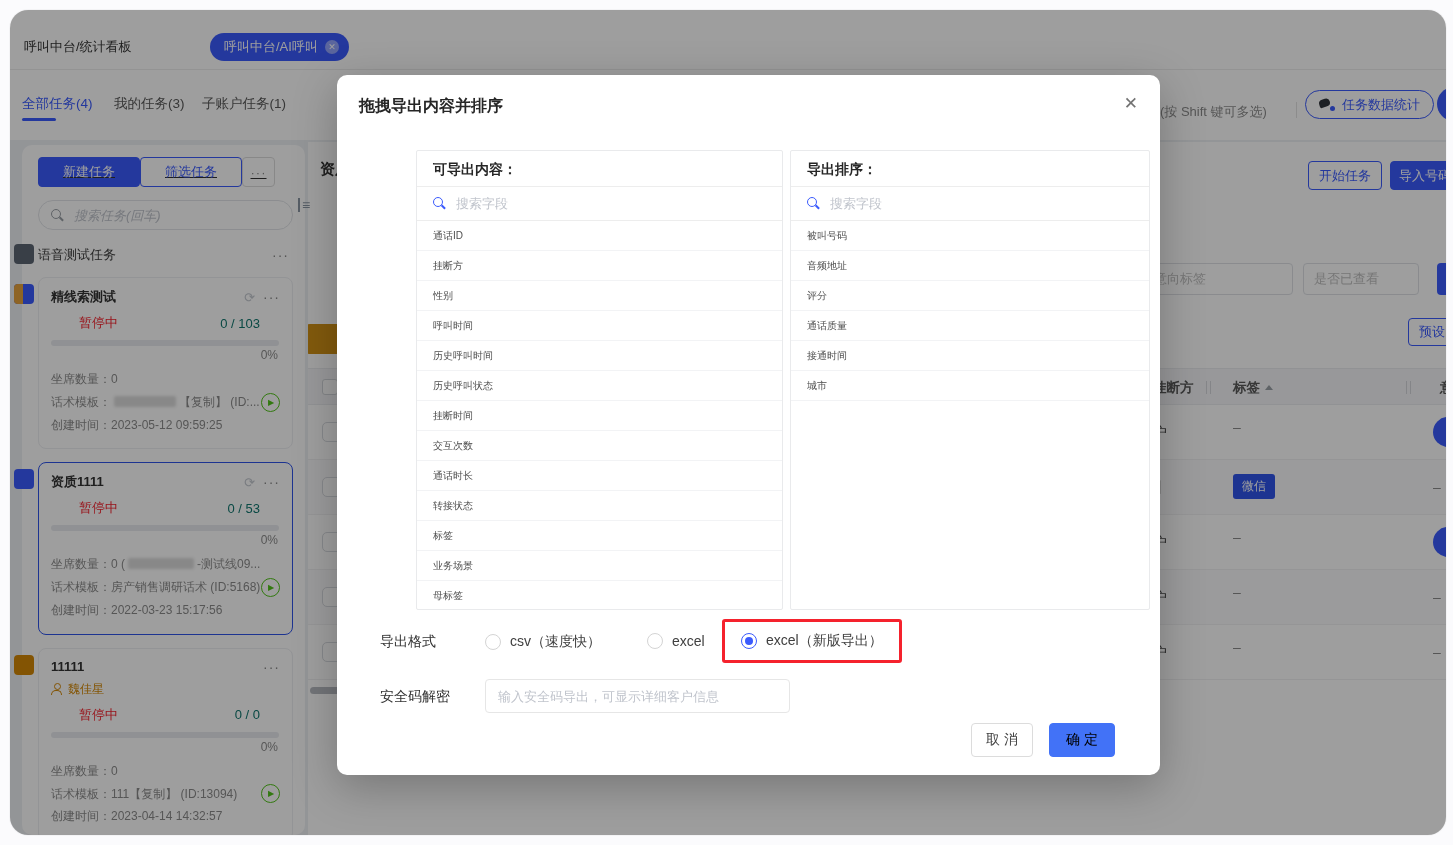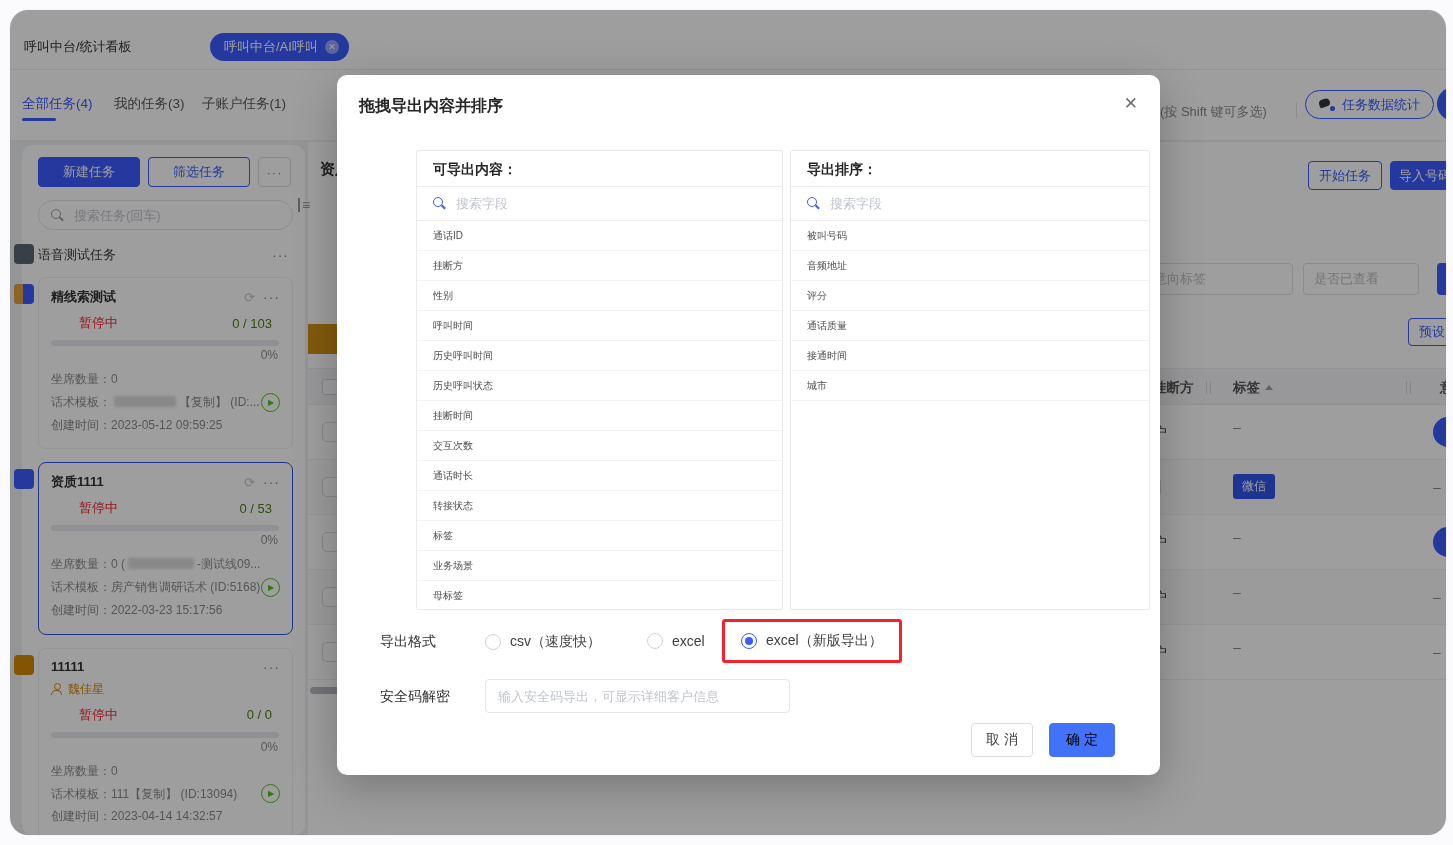--- a/index.html
+++ b/index.html
@@ -27,29 +27,29 @@
   .stats-ic::before{content:'';position:absolute;left:0;top:1px;width:11px;height:8px;background:#30343b;
                     border-radius:5px 5px 5px 2px;transform:rotate(-18deg);}
   .stats-ic::after{content:'';position:absolute;right:1px;bottom:0;width:5px;height:5px;background:var(--primary,#3b5bfd);border-radius:50%;}
   .hdr-fab{position:absolute;left:1427px;top:77px;width:34px;height:34px;border-radius:50%;background:var(--primary,#3b5bfd);}
   
   .content{position:absolute;left:0;right:0;top:130px;bottom:0;background:#eef0f4;}
   .collapse-ic{position:absolute;left:288px;top:58px;font-size:14px;color:#8c96a3;border-left:2px solid #8c96a3;
                padding-left:2px;line-height:14px;z-index:5;}
   
   .sidebar{position:absolute;left:12px;top:5px;width:283px;height:690px;background:#fff;border-radius:10px;padding:12px 12px 0 16px;}
-  .sb-btn-row{display:flex;gap:8px;}
+  .sb-btn-row{display:flex;text-decoration:underline;}
   .btn{border-radius:4px;font-size:13px;display:flex;align-items:center;justify-content:center;cursor:pointer;white-space:nowrap;}
   .btn.primary{background:var(--primary,#3b5bfd);color:#fff;border:1px solid var(--primary,#3b5bfd);}
   .btn.outline{background:#fff;color:var(--primary,#3b5bfd);border:1px solid var(--primary,#3b5bfd);}
   .btn.ghost{background:#fff;color:#8c8c8c;border:1px solid #dcdcdc;}
   .sb-btn{width:102px;height:30px;}
   .sb-more{width:33px;height:30px;letter-spacing:1px;}
   .sb-search{margin-top:13px;height:30px;border:1px solid #e2e4e8;border-radius:15px;display:flex;align-items:center;padding:0 12px;}
-  .sb-search input{border:none;outline:none;flex:1;font-size:13px;color:#000000;background:transparent;font-family:inherit;}
+  .sb-search input{border:none;outline:none;flex:1;font-size:13px;color:#000000;background:transparent;font-family:inherit;font-style:italic;}
   .sb-search input::placeholder{color:#c0c4cc;}
   .mag{width:13px;height:13px;position:relative;margin-right:8px;flex:0 0 auto;}
   .mag::before{content:'';position:absolute;left:0;top:0;width:8px;height:8px;border:1.6px solid #9aa0a6;border-radius:50%;}
   .mag::after{content:'';position:absolute;width:5px;height:1.6px;background:#9aa0a6;transform:rotate(45deg);left:8px;top:9px;}
   .mag.blue::before{border-color:var(--primary,#3b5bfd);}
   .mag.blue::after{background:var(--primary,#3b5bfd);}
   .group-row{margin-top:16px;position:relative;display:flex;align-items:center;font-size:13px;color:#404040;}
   .group-row .more-ic{margin-left:auto;margin-right:4px;}
   .side-tag{position:absolute;left:-24px;top:-2px;width:20px;height:20px;border-radius:4px;overflow:hidden;}
   .side-tag i{position:absolute;left:0;top:0;width:9px;height:100%;display:block;}
@@ -60,21 +60,21 @@
   .task-card .side-tag{left:-25px;top:6px;}
   .title-row{display:flex;align-items:center;}
   .t-name{font-size:13px;font-weight:700;color:#333;}
   .title-row .icons{margin-left:auto;display:flex;align-items:center;}
   .owner{margin-top:6px;display:flex;align-items:center;font-size:12px;color:#d48806;}
   .person{width:12px;height:12px;position:relative;display:inline-block;margin-right:5px;}
   .person::before{content:'';position:absolute;top:0;left:3px;width:5px;height:5px;border:1.3px solid #d48806;border-radius:50%;}
   .person::after{content:'';position:absolute;bottom:0;left:0;width:9px;height:4px;border:1.3px solid #d48806;border-bottom:none;border-radius:6px 6px 0 0;}
   .status-row{display:flex;align-items:center;margin-top:8px;font-size:13px;}
   .status-row .status{color:var(--danger,#f5222d);margin-left:28px;}
-  .status-row .count{margin-left:auto;color:#4d7c0f;margin-right:8px;}
+  .status-row .count{margin-left:auto;color:#0f766e;margin-right:20px;}
   .pbar{margin-top:8px;height:6px;background:#e9ebef;border-radius:3px;width:228px;}
   .pct{text-align:right;font-size:12px;color:#8c8c8c;margin-top:2px;margin-right:2px;}
   .meta{margin-top:6px;}
   .meta-line{display:flex;align-items:center;font-size:12px;color:#8c8c8c;line-height:1.9;min-height:22px;}
   .blur{display:inline-block;height:11px;background:#dcdcdc;border-radius:2px;filter:blur(1.5px);vertical-align:-1px;margin:0 3px;}
   .play{width:19px;height:19px;border:1.6px solid var(--green,#52c41a);border-radius:50%;color:var(--green,#52c41a);
         font-size:8px;display:flex;align-items:center;justify-content:center;margin-left:auto;flex:0 0 auto;cursor:pointer;padding-left:1px;}
   
   .main{position:absolute;left:298px;top:2px;width:1138px;height:693px;background:#fff;overflow:hidden;}
   .main-title{position:absolute;left:12px;top:18px;font-size:15px;font-weight:700;color:#333;white-space:nowrap;}

